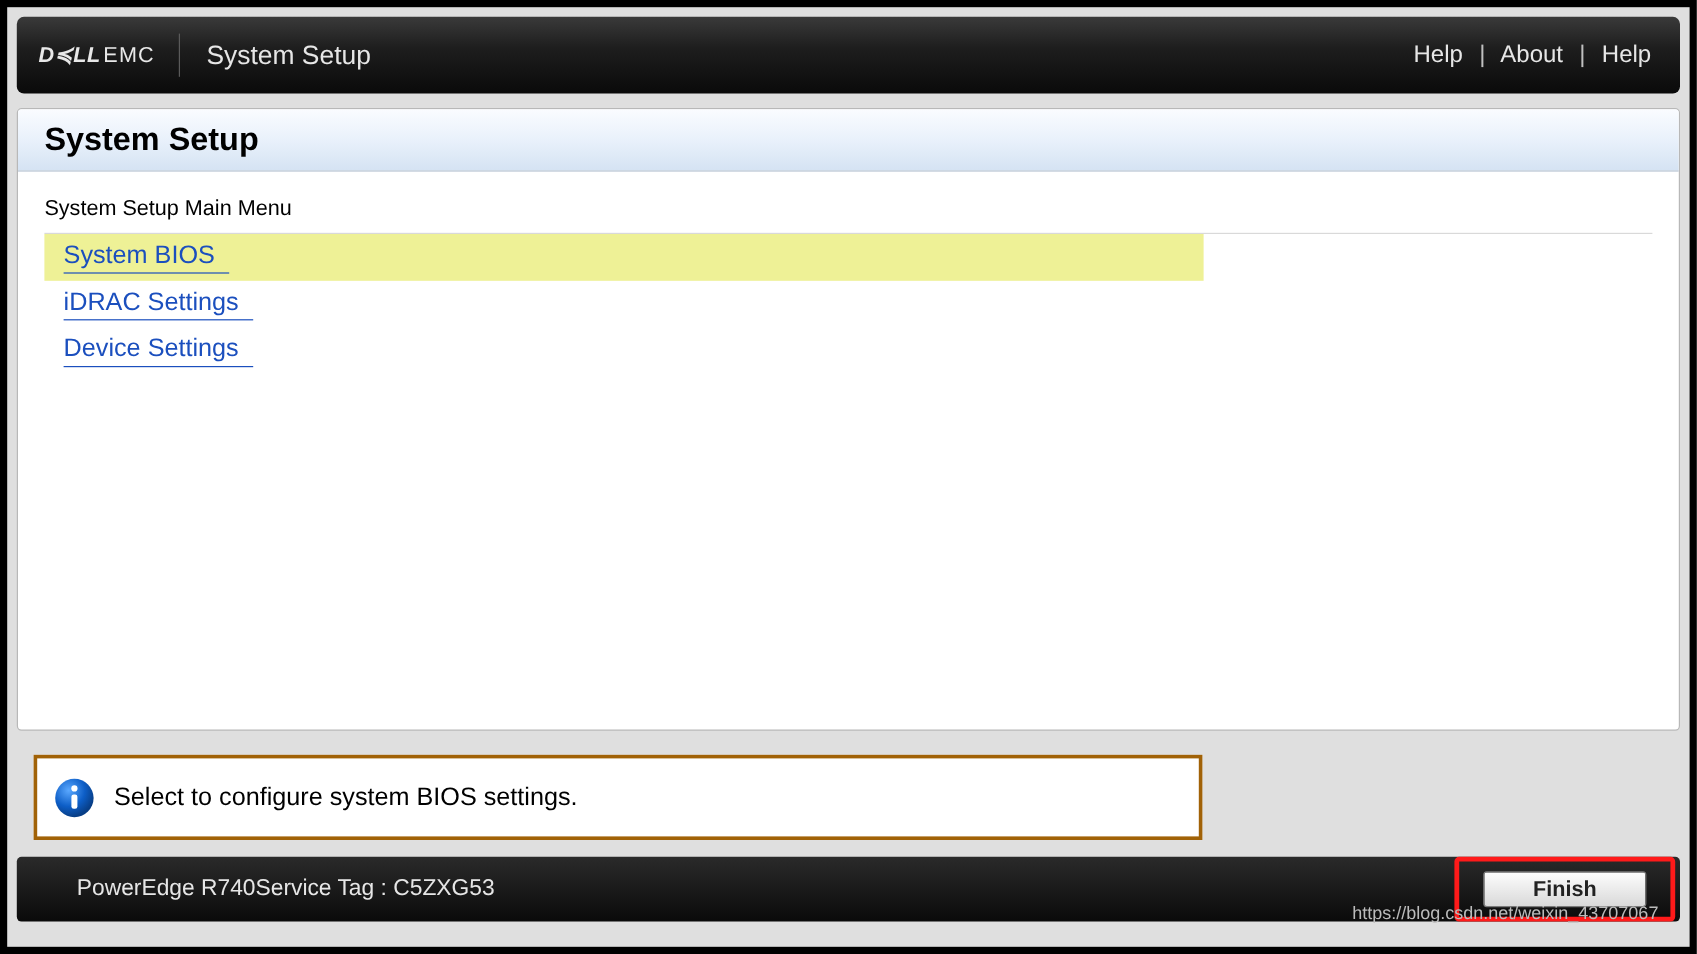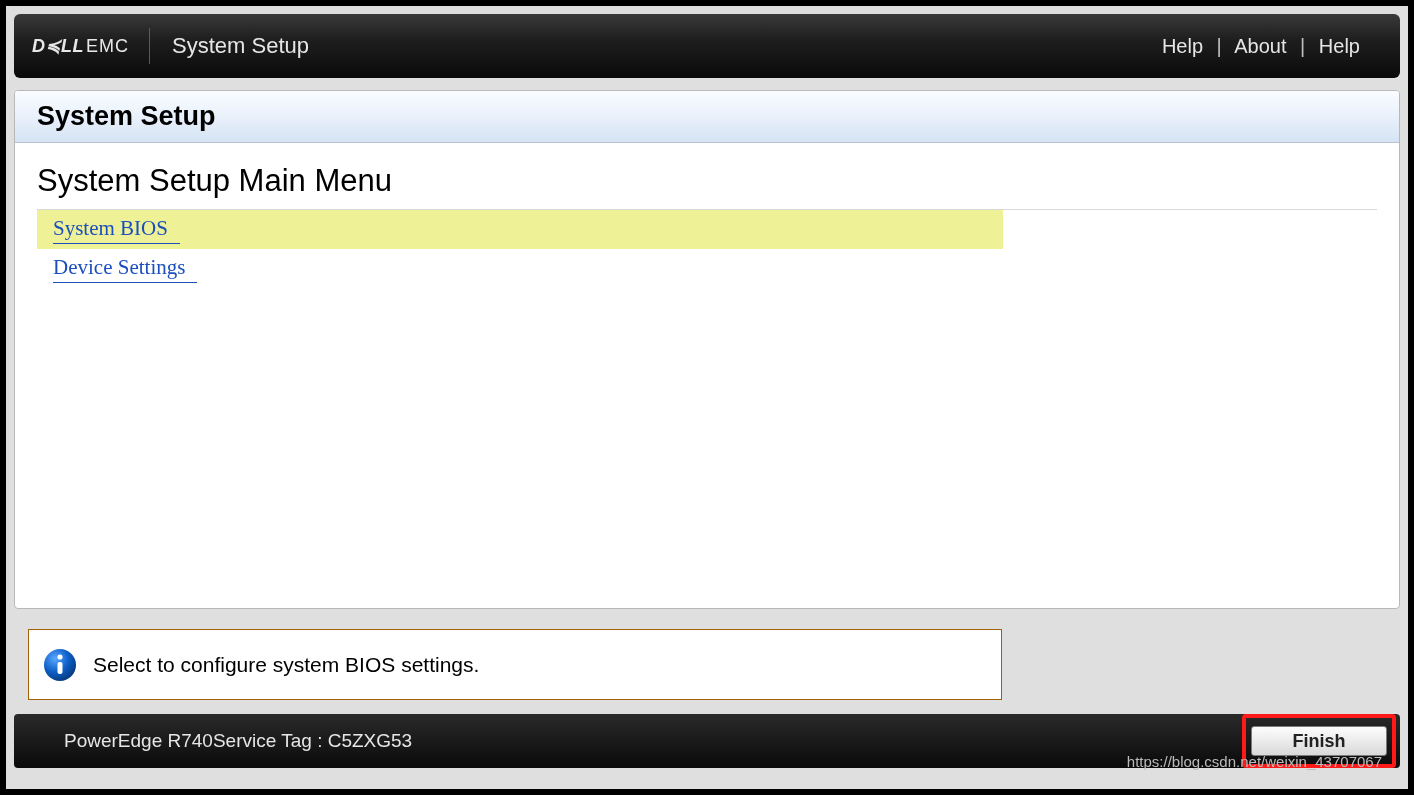--- a/index.html
+++ b/index.html
@@ -19,21 +19,21 @@
       flex-direction: column;
     }
     
     .topbar {
       background: linear-gradient(to bottom, #3a3a3a 0%, #1e1e1e 40%, #0a0a0a 100%);
       height: 64px;
       display: flex;
       align-items: center;
       border-radius: 6px;
       margin: 8px 8px 0 8px;
-      padding: 0 40px 0 18px;
+      padding: 0 24px 0 18px;
       color: #e8e8e8;
     }
     .logo {
       display: flex;
       align-items: baseline;
       font-weight: bold;
       letter-spacing: 0.5px;
       padding-right: 20px;
       border-right: 1px solid #5a5a5a;
       height: 36px;
@@ -67,32 +67,31 @@
       border-bottom: 1px solid #b8c4d3;
       padding: 10px 22px;
     }
     .panel-titlebar .pt-text {
       font-size: 27px;
       font-weight: bold;
       color: #000;
     }
     .panel-sub {
       padding: 20px 22px 0 22px;
-      font-size: 31px;
+      font-size: 18px;
       color: #000;
     }
     .hr {
       border: none;
       border-top: 1px solid #d9d9d9;
       margin: 10px 22px 0 22px;
     }
     .menu-list {
       margin: 0 22px;
       width: 966px;
-      font-family: Liberation Serif, serif;
     }
     .menu-item {
       height: 39px;
       display: flex;
       align-items: center;
       padding-left: 16px;
     }
     .menu-item.selected {
       background: #eef196;
     }
@@ -102,21 +101,21 @@
       border-bottom: 1px solid #1b4fbe;
       padding-bottom: 2px;
       padding-right: 12px;
       cursor: pointer;
     }
 
     
     .infobar {
       margin: 20px 8px 0 22px;
       background: #fff;
-      border: 1px solid #a16207;
+      border: 3px solid #a16207;
       width: 974px;
       height: 71px;
       display: flex;
       align-items: center;
       padding: 0 14px;
       gap: 16px;
     }
     .info-icon {
       width: 34px; height: 34px;
       flex: 0 0 34px;
@@ -133,21 +132,21 @@
       align-items: center;
       padding: 4px 6px 4px 22px;
       color: #e6e6e6;
       position: relative;
     }
     .footer-lines { display: flex; flex-direction: row; font-size: 19px; line-height: 24px; margin-left: 28px; }
     .footer .spacer { flex: 1; }
     .finish-wrap {
       border: 4px solid #ff1a1a;
       border-radius: 4px;
-      padding: 8px 5px;
+      padding: 8px 20px;
       margin-right: -2px;
     }
     .finish-btn {
       width: 136px; height: 30px;
       background: linear-gradient(to bottom, #fdfdfd 0%, #d9d9d9 100%);
       border: 1px solid #7a7a7a;
       border-radius: 3px;
       font-size: 18px;
       font-weight: bold;
       color: #222;
@@ -186,20 +185,23 @@
   <div class="mainpanel" data-interactable="false">
     <div class="panel-titlebar" data-interactable="false">
       <span class="pt-text" data-interactable="false">System Setup</span>
     </div>
     <div class="panel-sub" data-interactable="false">System Setup Main Menu</div>
     <hr class="hr" data-interactable="false">
 
     <div class="menu-list" data-interactable="false">
       <div class="menu-item selected" data-interactable="true">
         <span class="menu-label" data-interactable="false">System BIOS</span>
+      </div>
+      <div class="menu-item" data-interactable="true">
+        <span class="menu-label" data-interactable="false">iDRAC Settings</span>
       </div>
       <div class="menu-item" data-interactable="true">
         <span class="menu-label" data-interactable="false">Device Settings</span>
       </div>
     </div>
   </div>
 
   <div class="infobar" data-interactable="false">
     <svg class="info-icon" viewBox="0 0 34 34" data-interactable="false">
       <defs>

